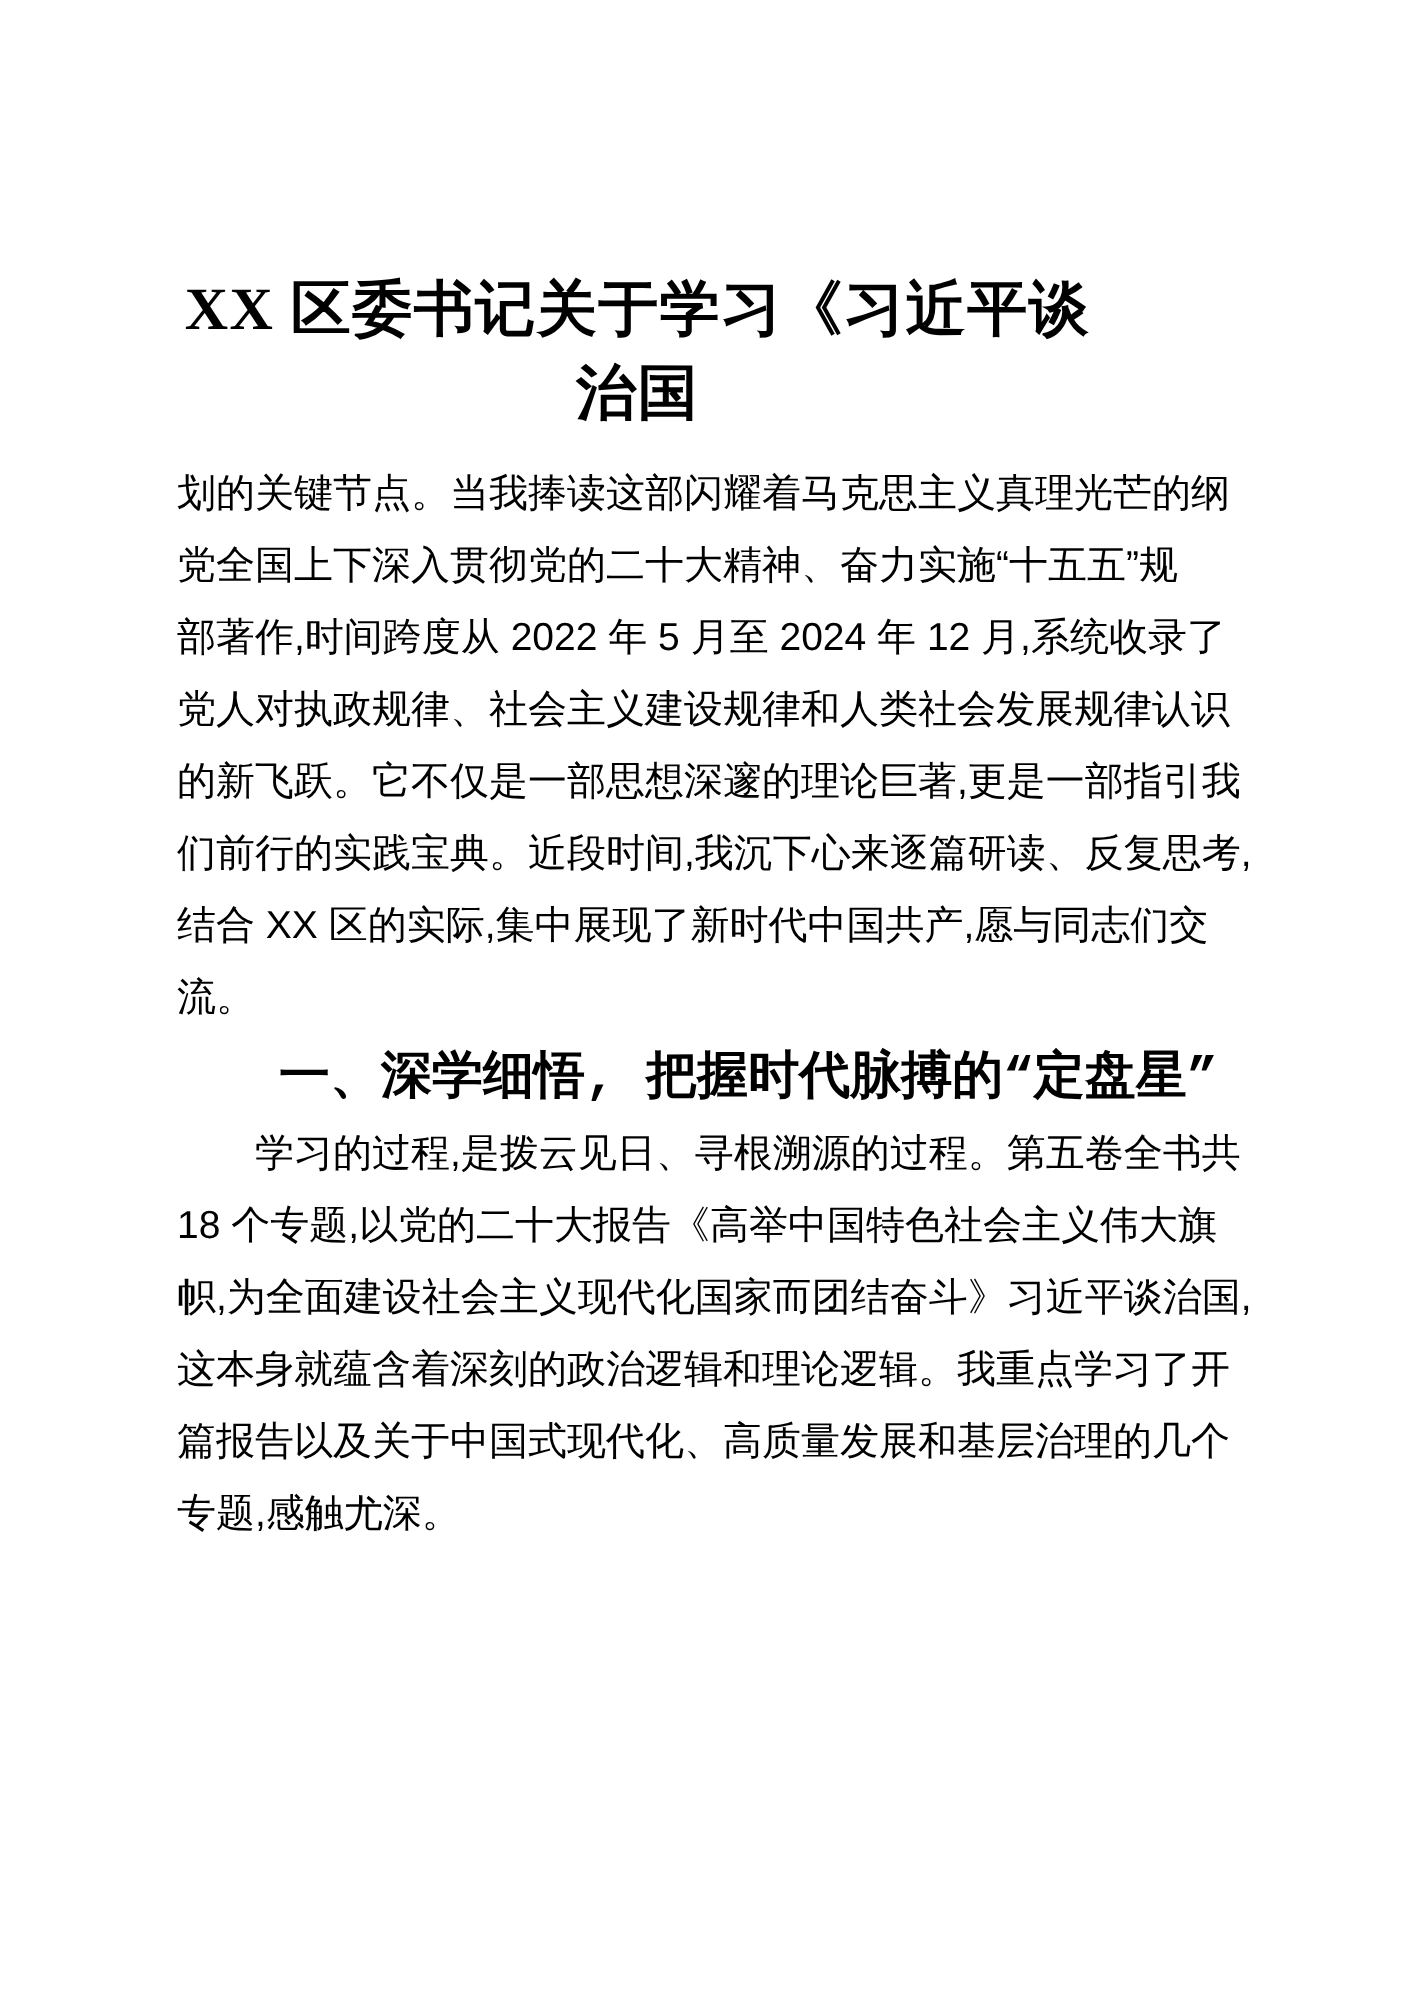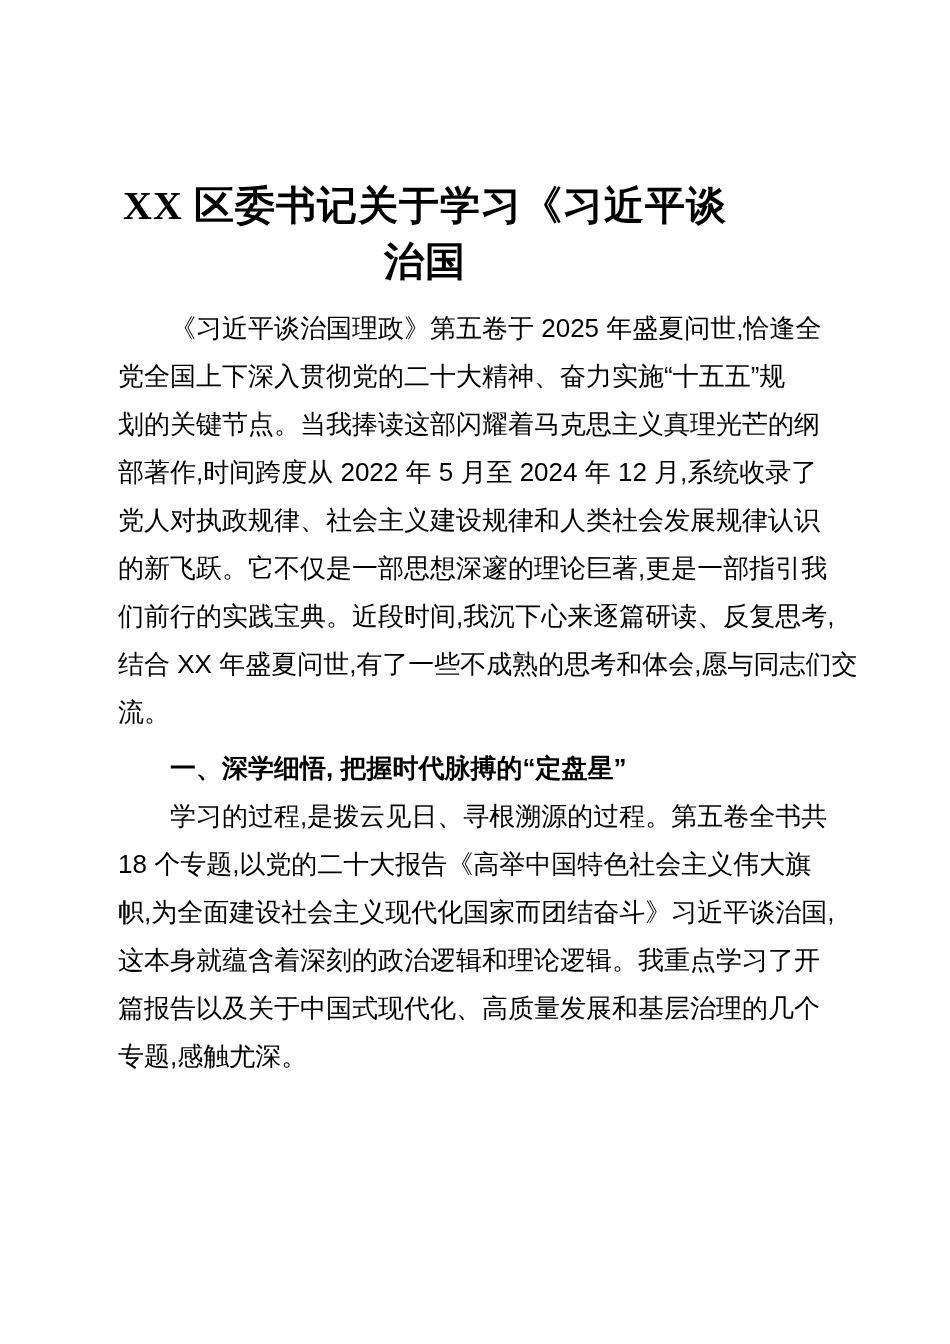--- a/index.html
+++ b/index.html
@@ -41,46 +41,46 @@
     white-space: nowrap;
   }
   .b-line.first {
     text-indent: 2em;
   }
   .b-line.last {
     text-align-last: left;
     white-space: normal;
   }
   .section-heading {
-    font-size: 26px;
+    font-size: 34px;
     line-height: 48px;
     font-weight: bold;
     text-indent: 2em;
     margin-top: 8px;
     white-space: nowrap;
+    font-family: Liberation Mono, monospace;
   }
 </style>
 </head>
 <body>
 
 <div class="page">
 
   <h1 class="doc-title">
     <span class="t-line">XX 区委书记关于学习《习近平谈治国</span>
   </h1>
 
   <div>
-    <div class="b-line first">《习近平谈治国理政》第五卷于 2025 年盛夏问世,恰逢全</div>
+    <div class="b-line">划的关键节点。当我捧读这部闪耀着马克思主义真理光芒的纲</div>
     <div class="b-line">党全国上下深入贯彻党的二十大精神、奋力实施“十五五”规</div>
-    <div class="b-line">划的关键节点。当我捧读这部闪耀着马克思主义真理光芒的纲</div>
     <div class="b-line">部著作,时间跨度从 2022 年 5 月至 2024 年 12 月,系统收录了</div>
     <div class="b-line">党人对执政规律、社会主义建设规律和人类社会发展规律认识</div>
     <div class="b-line">的新飞跃。它不仅是一部思想深邃的理论巨著,更是一部指引我</div>
     <div class="b-line">们前行的实践宝典。近段时间,我沉下心来逐篇研读、反复思考,</div>
-    <div class="b-line">结合 XX 年盛夏问世,有了一些不成熟的思考和体会,愿与同志们交</div>
+    <div class="b-line">结合 XX 区的实际,集中展现了新时代中国共产,愿与同志们交</div>
     <div class="b-line last">流。</div>
   </div>
 
   <div class="section-heading">一、深学细悟, 把握时代脉搏的“定盘星”</div>
 
   <div>
     <div class="b-line first">学习的过程,是拨云见日、寻根溯源的过程。第五卷全书共</div>
     <div class="b-line">18 个专题,以党的二十大报告《高举中国特色社会主义伟大旗</div>
     <div class="b-line">帜,为全面建设社会主义现代化国家而团结奋斗》习近平谈治国,</div>
     <div class="b-line">这本身就蕴含着深刻的政治逻辑和理论逻辑。我重点学习了开</div>

